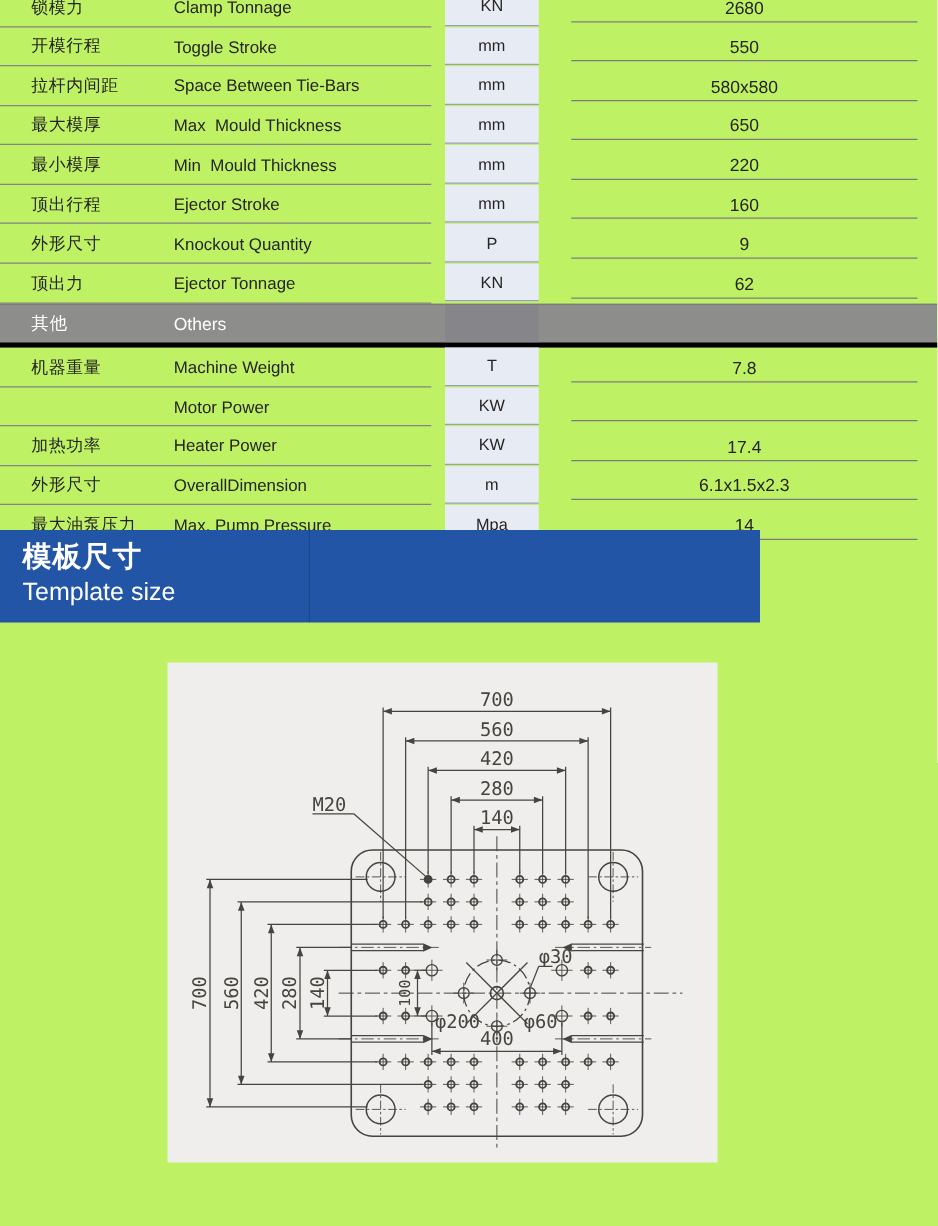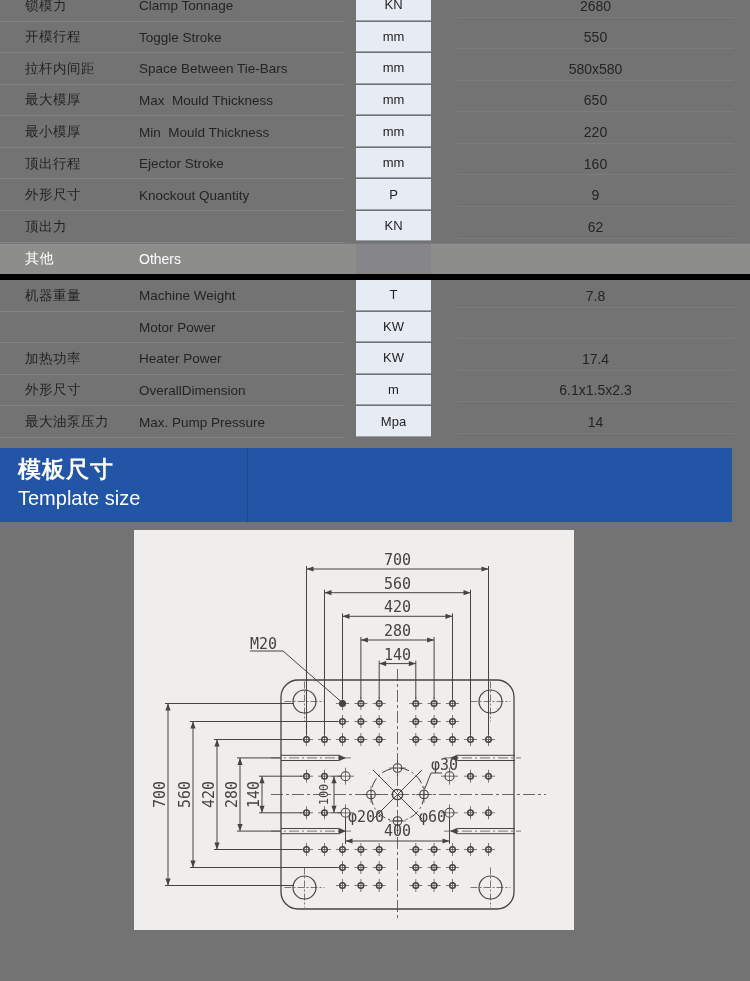--- a/index.html
+++ b/index.html
@@ -1,34 +1,34 @@
 <!DOCTYPE html>
 <html><head>
 <meta charset="utf-8">
 <style>
   html,body{margin:0;padding:0;background:#fff;}
-  #page{position:relative;width:750px;height:981px;overflow:hidden;background:#737373;
+  #page{position:relative;width:750px;height:981px;overflow:hidden;background:#bef264;
         font-family:"Liberation Sans","DejaVu Sans",sans-serif;color:#262323;}
   
   #spec-table{position:absolute;left:0;top:-10px;width:750px;}
   .trow{position:relative;height:31.57px;}
   .trow::before{content:"";position:absolute;left:0;bottom:0;width:345px;border-bottom:1px solid #838383;}
   .trow::after{content:"";position:absolute;left:457px;bottom:4px;width:277px;border-bottom:1px solid #7d7d7d;}
   .c{position:absolute;top:0;height:100%;display:flex;align-items:center;}
   .cn{left:25px;width:112px;font-size:13.5px;letter-spacing:.5px;}
   .en{left:139px;width:212px;font-size:13.5px;white-space:pre;}
   .unit{left:356px;width:75px;justify-content:center;font-size:13px;background:#e7ebf4;
         height:29.5px;border-bottom:1px solid #98a1b0;}
   .val{left:457px;width:277px;justify-content:center;font-size:14px;}
-  .trow.others{background:#8d8d8b;border-top:1px solid #7a7a78;border-bottom:6px solid #000000;height:30.5px;}
+  .trow.others{background:#8d8d8b;border-top:1px solid #7a7a78;border-bottom:4px solid #000000;height:30.5px;}
   .trow.others::before,.trow.others::after{display:none;}
   .trow.others .cn,.trow.others .en{color:#fff;font-size:14px;}
   .unit-tint{position:absolute;left:356px;top:0;bottom:0;width:75px;background:#81818a;opacity:.55;}
   
-  #banner{position:absolute;left:0;top:448px;width:732px;height:74px;background:#2355a6;}
+  #banner{position:absolute;left:0;top:424px;width:608px;height:74px;background:#2355a6;}
   #banner .seam{position:absolute;left:247px;top:0;bottom:0;width:1px;background:rgba(0,0,0,.15);}
   #banner .b-cn{position:absolute;left:18px;top:6px;color:#fff;font-size:23px;font-weight:bold;letter-spacing:1px;line-height:30px;}
   #banner .b-en{position:absolute;left:18px;top:37px;color:#fff;font-size:20px;line-height:27px;}
   
   #draw-box{position:absolute;left:134px;top:530px;width:440px;height:400px;background:#efeeec;}
   #draw text{font-family:"DejaVu Sans Mono","Liberation Mono",monospace;fill:#46443e;font-size:15px;}
   #draw text.small{font-size:12px;}
   #model{position:absolute;left:64px;top:404px;width:360px;text-align:center;
          font-family:"DejaVu Serif","Liberation Serif",serif;font-weight:bold;
          font-size:35px;letter-spacing:1px;color:#2b55a7;margin-top:48px;}
@@ -76,20 +76,21 @@
         <div class="c val">160</div>
       </div>
     <div class="trow">
         <div class="c cn">外形尺寸</div>
         <div class="c en">Knockout Quantity</div>
         <div class="c unit">P</div>
         <div class="c val">9</div>
       </div>
     <div class="trow">
         <div class="c cn">顶出力</div>
+        <div class="c en">Ejector Tonnage</div>
         <div class="c unit">KN</div>
         <div class="c val">62</div>
       </div>
     <div class="trow others">
         <div class="unit-tint"></div>
         <div class="c cn">其他</div>
         <div class="c en">Others</div>
       </div>
     <div class="trow">
         <div class="c cn">机器重量</div>

